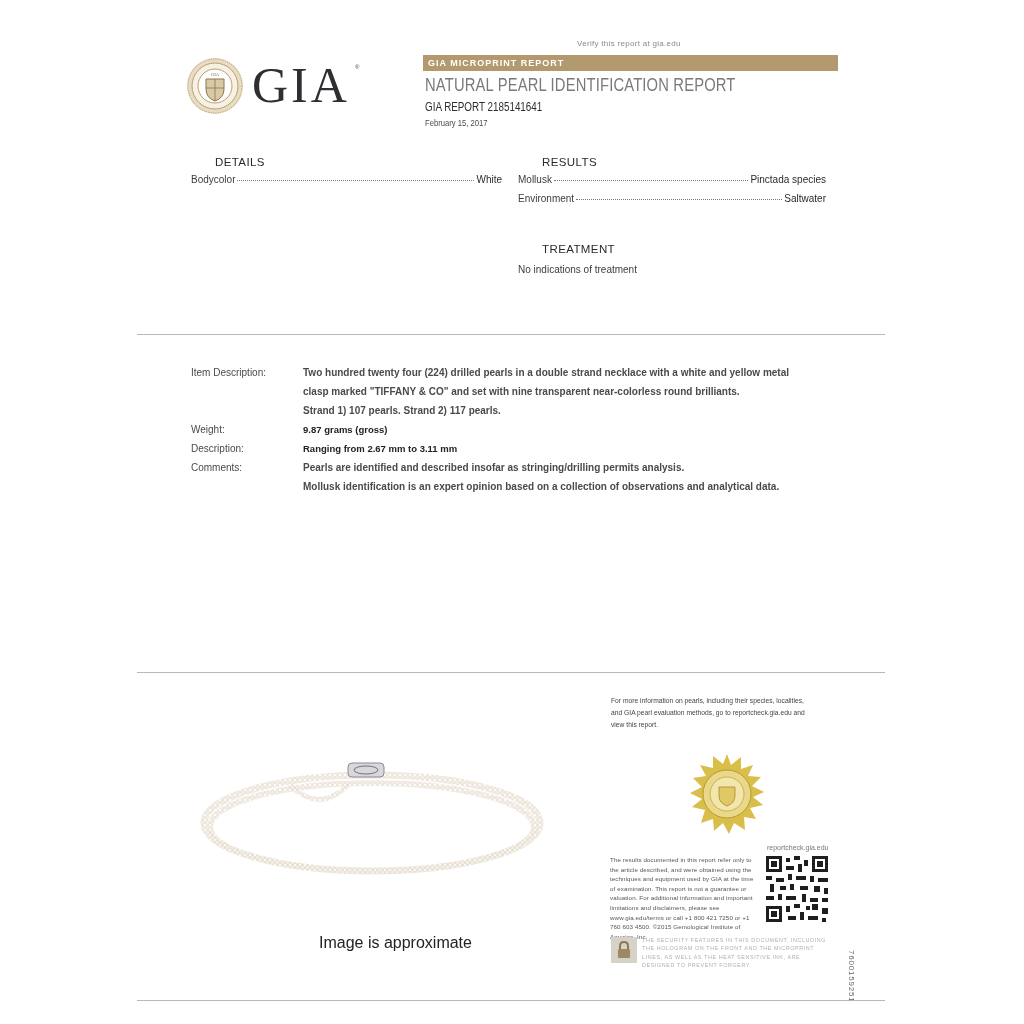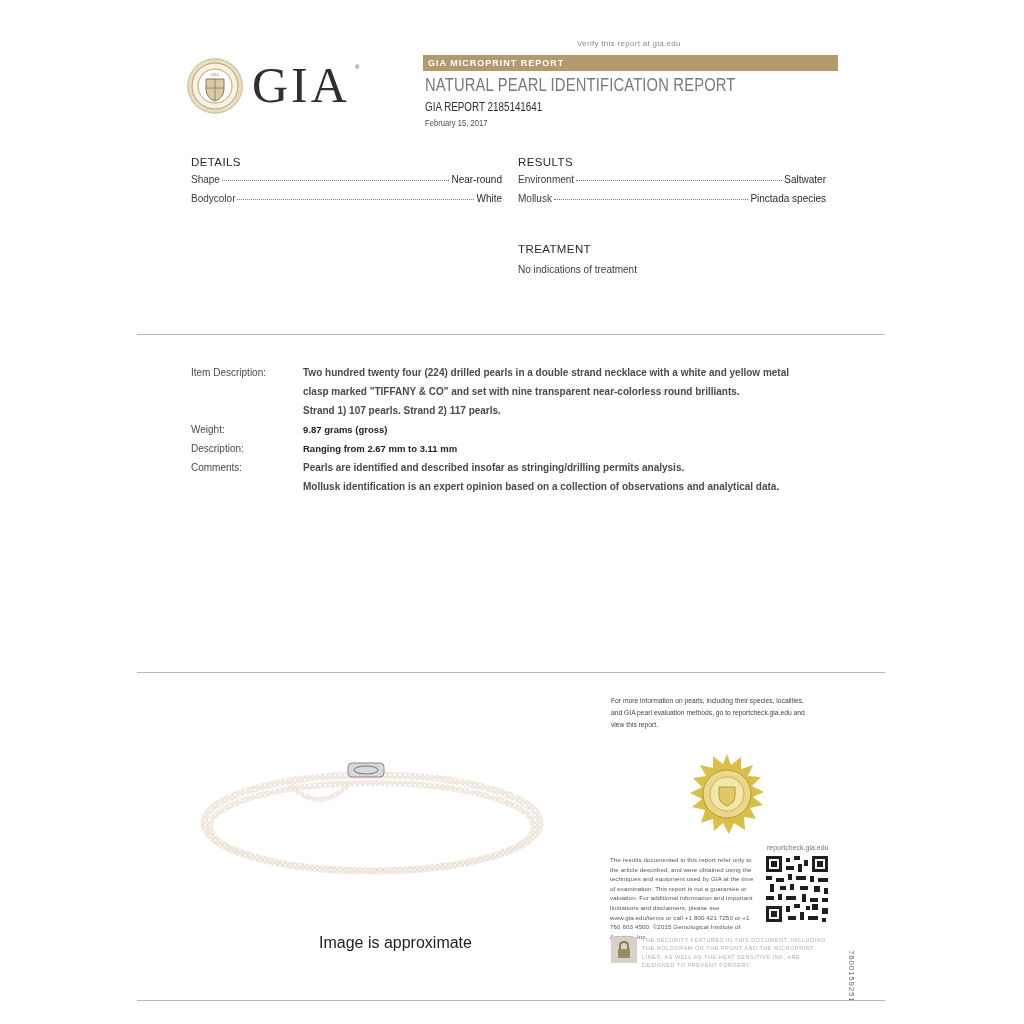--- a/index.html
+++ b/index.html
@@ -19,21 +19,21 @@
   .band-text { left:428px; top:57px; font-size:9px; font-weight:bold; color:#ffffff;
                letter-spacing:1px; line-height:12px; }
   .report-title { left:425px; top:74px; font-size:18px; color:#7a7a7a; letter-spacing:0.2px;
                   line-height:22px; transform:scaleX(0.82); transform-origin:left top; white-space:nowrap; }
   .report-num { left:425px; top:100px; font-size:12px; color:#2f2f2f; line-height:14px;
                 transform:scaleX(0.82); transform-origin:left top; white-space:nowrap; }
   .report-date { left:425px; top:118px; font-size:9px; color:#4a4a4a; line-height:11px;
                  transform:scaleX(0.85); transform-origin:left top; white-space:nowrap; }
 
   
-  .sec-h { font-size:11.5px; color:#2a2a2a; letter-spacing:0.4px; }
+  .sec-h { font-size:11.5px; color:#2a2a2a; letter-spacing:0.4px;margin-left:24px; }
   .kv { display:flex; align-items:baseline; font-size:10px; color:#3d3d3d; height:19px; }
   .kv .k { white-space:nowrap; }
   .kv .dots { flex:1; border-bottom:1px dotted #777; margin:0 2px; transform:translateY(-2px); }
   .kv .v { white-space:nowrap; color:#2a2a2a; }
   .details { left:191px; top:156px; width:311px; }
   .results { left:518px; top:156px; width:308px; }
   .details .rows, .results .rows { margin-top:6px; }
   .treat-h { left:518px; top:243px; }
   .treat-v { left:518px; top:264px; font-size:10px; color:#3d3d3d; }
 
@@ -82,44 +82,39 @@
 <div class="abs band"></div>
 <div class="abs band-text">GIA MICROPRINT REPORT</div>
 <div class="abs report-title">NATURAL PEARL IDENTIFICATION REPORT</div>
 <div class="abs report-num">GIA REPORT 2185141641</div>
 <div class="abs report-date">February 15, 2017</div>
 
 <div class="abs details">
   <div class="sec-h">DETAILS</div>
   <div class="rows">
     <div class="kv">
-      <span class="k">Shape</span>
-      <span class="dots"></span>
-      <span class="v">Near-round</span>
-    </div>
-    <div class="kv">
       <span class="k">Bodycolor</span>
       <span class="dots"></span>
       <span class="v">White</span>
     </div>
   </div>
 </div>
 
 <div class="abs results">
   <div class="sec-h">RESULTS</div>
   <div class="rows">
     <div class="kv">
+      <span class="k">Mollusk</span>
+      <span class="dots"></span>
+      <span class="v">Pinctada species</span>
+    </div>
+    <div class="kv">
       <span class="k">Environment</span>
       <span class="dots"></span>
       <span class="v">Saltwater</span>
-    </div>
-    <div class="kv">
-      <span class="k">Mollusk</span>
-      <span class="dots"></span>
-      <span class="v">Pinctada species</span>
     </div>
   </div>
 </div>
 
 <div class="abs sec-h treat-h">TREATMENT</div>
 <div class="abs treat-v">No indications of treatment</div>
 
 <div class="abs rule" style="top:334px"></div>
 
 <div class="abs info-label" style="top:367px">Item Description:</div>

